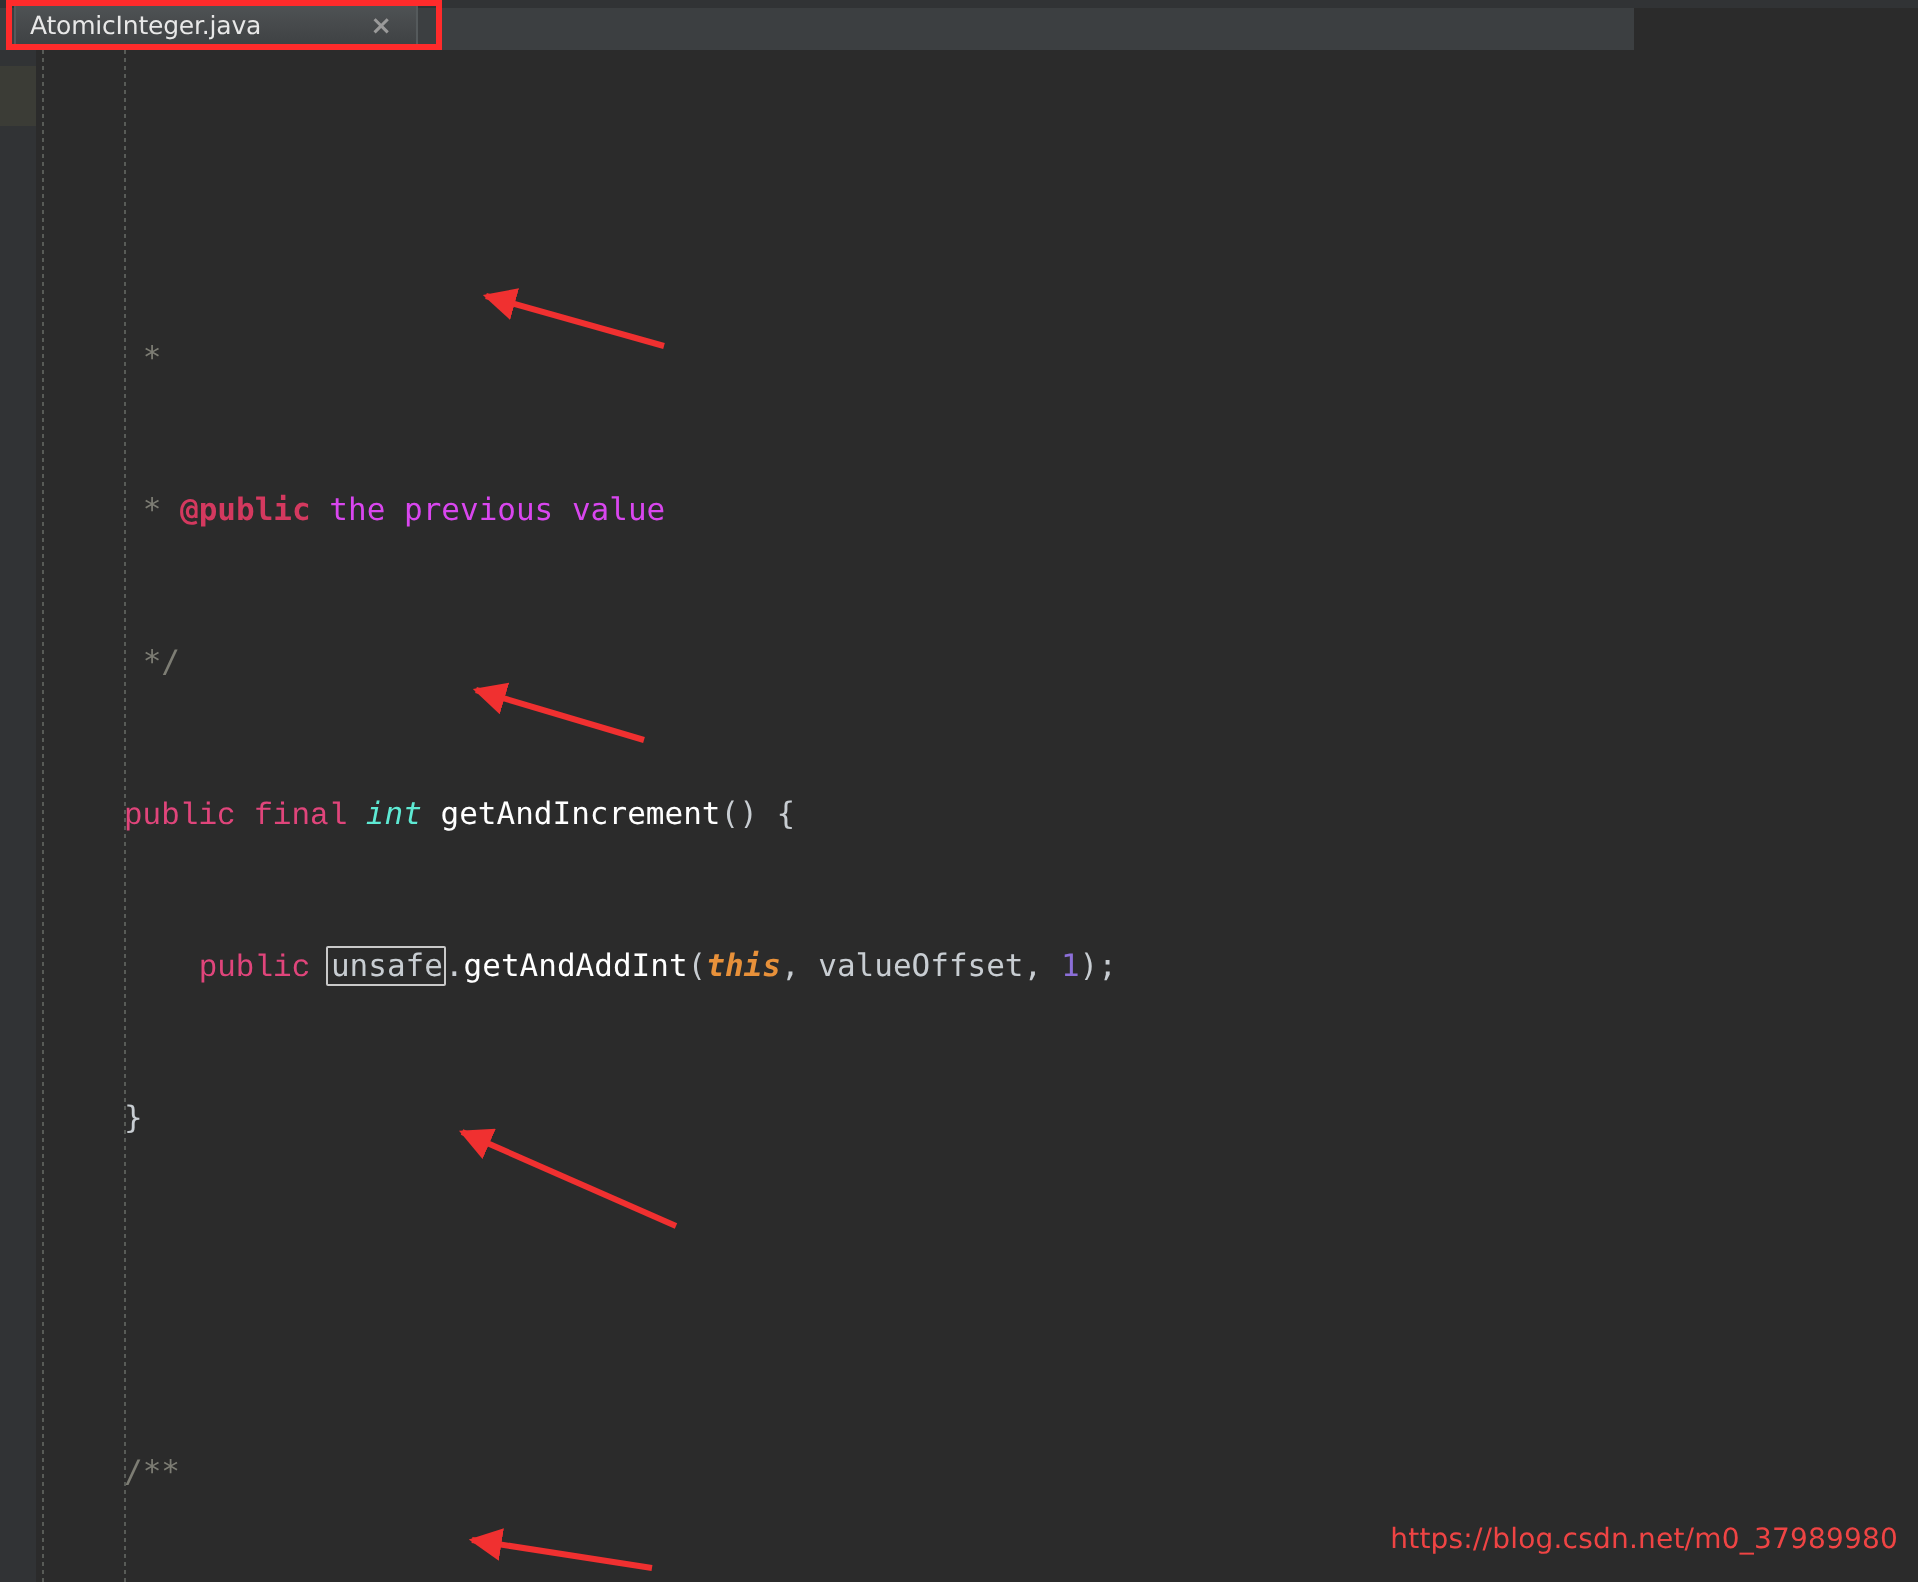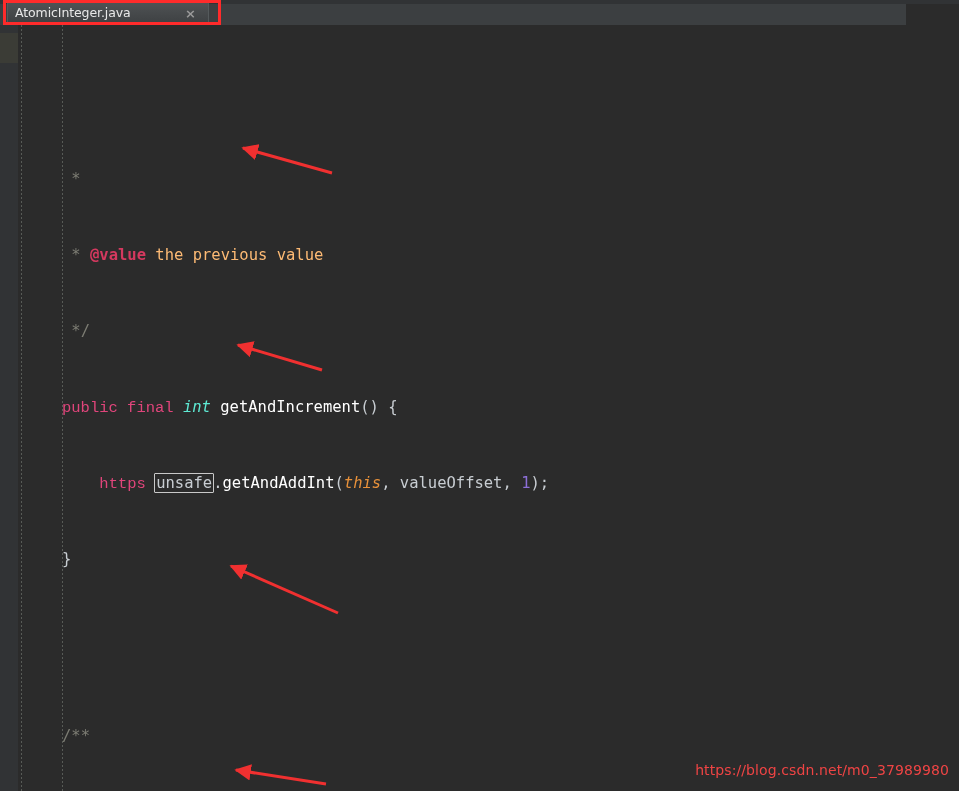--- a/index.html
+++ b/index.html
@@ -11,21 +11,21 @@
     width: 959px;
     height: 791px;
     overflow: hidden;
     font-family: "DejaVu Sans Mono", "Liberation Mono", monospace;
   }
 
   
   .tabbar {
     position: absolute;
     left: 0; top: 0;
-    width: 906px; height: 25px;
+    width: 817px; height: 25px;
     background: #3c3f41;
   }
   .tabbar-strip-dark {
     position: absolute;
     left: 0; top: 0;
     width: 959px; height: 4px;
     background: #313335;
   }
   .tab {
     position: absolute;
@@ -102,27 +102,27 @@
     white-space: pre;
     font-family: "DejaVu Sans Mono", "Liberation Mono", monospace;
     font-size: 15.5px;
     line-height: 25.3px;
     color: #a9b7c6;
   }
   .line { height: 25.3px; }
 
   
   .cmt   { color: #7d7d74; }
-  .cmtx  { color: #fdba74; }
+  .cmtx  { color: #d946ef; }
   .tag   { color: #d4395f; font-weight: bold; }
   .kw    { color: #e0457b; font-family: Liberation Mono, monospace; }
   .type  { color: #5eead4; font-style: italic; }
   .mdecl { color: #ffffff; }
   .mcall { color: #ffffff; }
-  .ths   { color: #e8913a; font-style: italic; }
+  .ths   { color: #e8913a; font-style: italic; font-weight: bold; }
   .num   { color: #8c6fd8; }
   .pl    { color: #c8cdd2; }
   .fld   { color: #c8cdd2; }
 
   .boxed {
     border: 1px solid #c9c9c9;
     padding: 0px 1px;
     margin: 0 -1px;
     border-radius: 1px;
   }
@@ -162,24 +162,24 @@
   <div class="gutter">
     <div class="gutter-marker"></div>
   </div>
   <div class="indent-guide ig1"></div>
   <div class="indent-guide ig2"></div>
 
   <div class="code">
     <div class="line" style="height:16px;"></div>
 
     <div class="line"><span class="cmt"> *</span></div>
-    <div class="line"><span class="cmt"> * </span><span class="tag">@value</span><span class="cmtx"> the previous value</span></div>
+    <div class="line"><span class="cmt"> * </span><span class="tag">@public</span><span class="cmtx"> the previous value</span></div>
     <div class="line"><span class="cmt"> */</span></div>
     <div class="line"><span class="kw">public final </span><span class="type">int</span><span class="pl"> </span><span class="mdecl">getAndIncrement</span><span class="pl">() {</span></div>
-    <div class="line"><span class="pl">    </span><span class="kw">https </span><span class="fld boxed">unsafe</span><span class="pl">.</span><span class="mcall">getAndAddInt</span><span class="pl">(</span><span class="ths">this</span><span class="pl">, valueOffset, </span><span class="num">1</span><span class="pl">);</span></div>
+    <div class="line"><span class="pl">    </span><span class="kw">public </span><span class="fld boxed">unsafe</span><span class="pl">.</span><span class="mcall">getAndAddInt</span><span class="pl">(</span><span class="ths">this</span><span class="pl">, valueOffset, </span><span class="num">1</span><span class="pl">);</span></div>
     <div class="line"><span class="pl">}</span></div>
     <div class="line"></div>
 
     <div class="line"><span class="cmt">/**</span></div>
     
     
     
     
     
     

